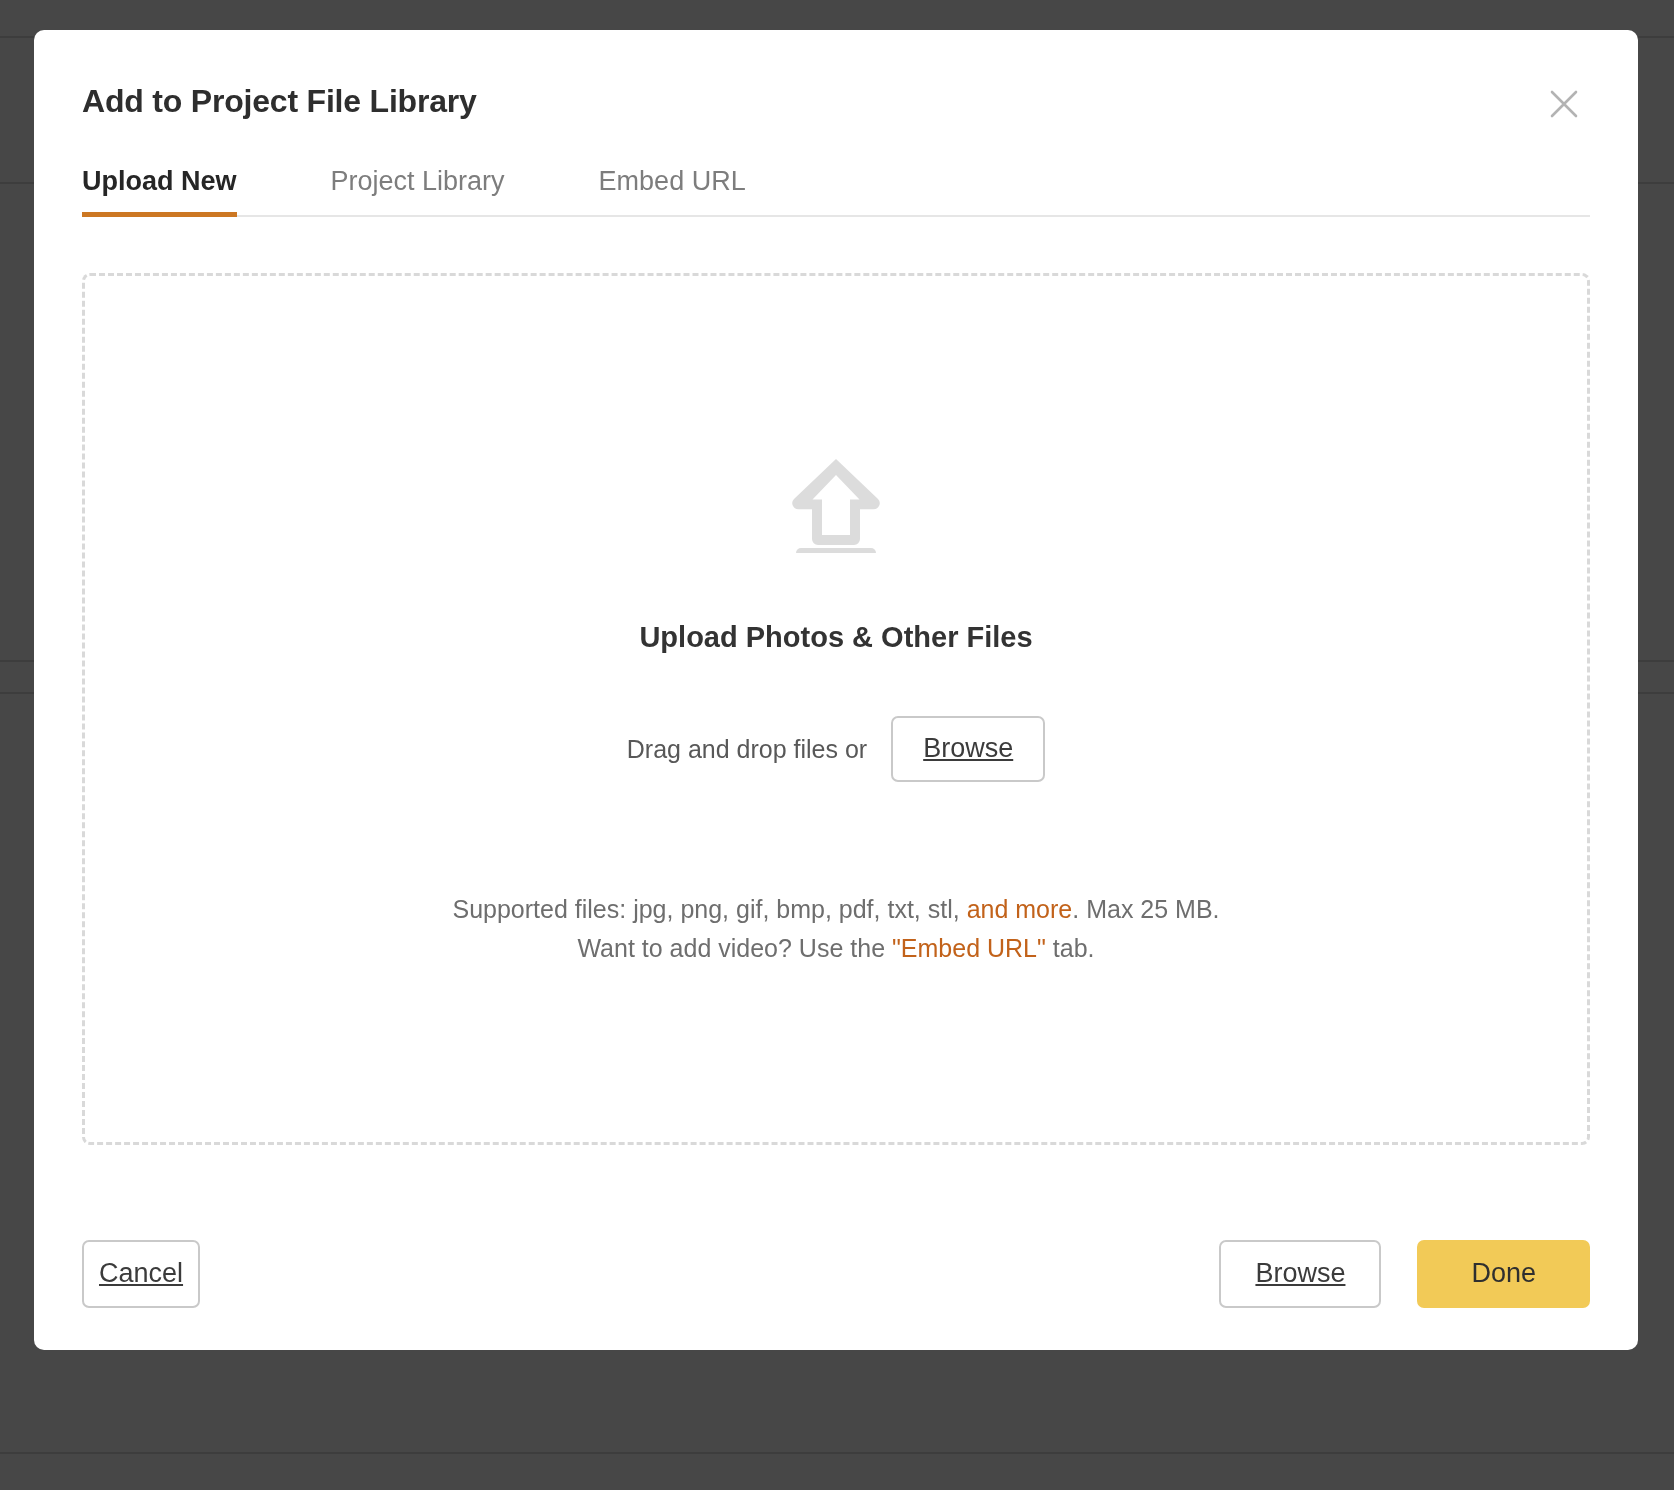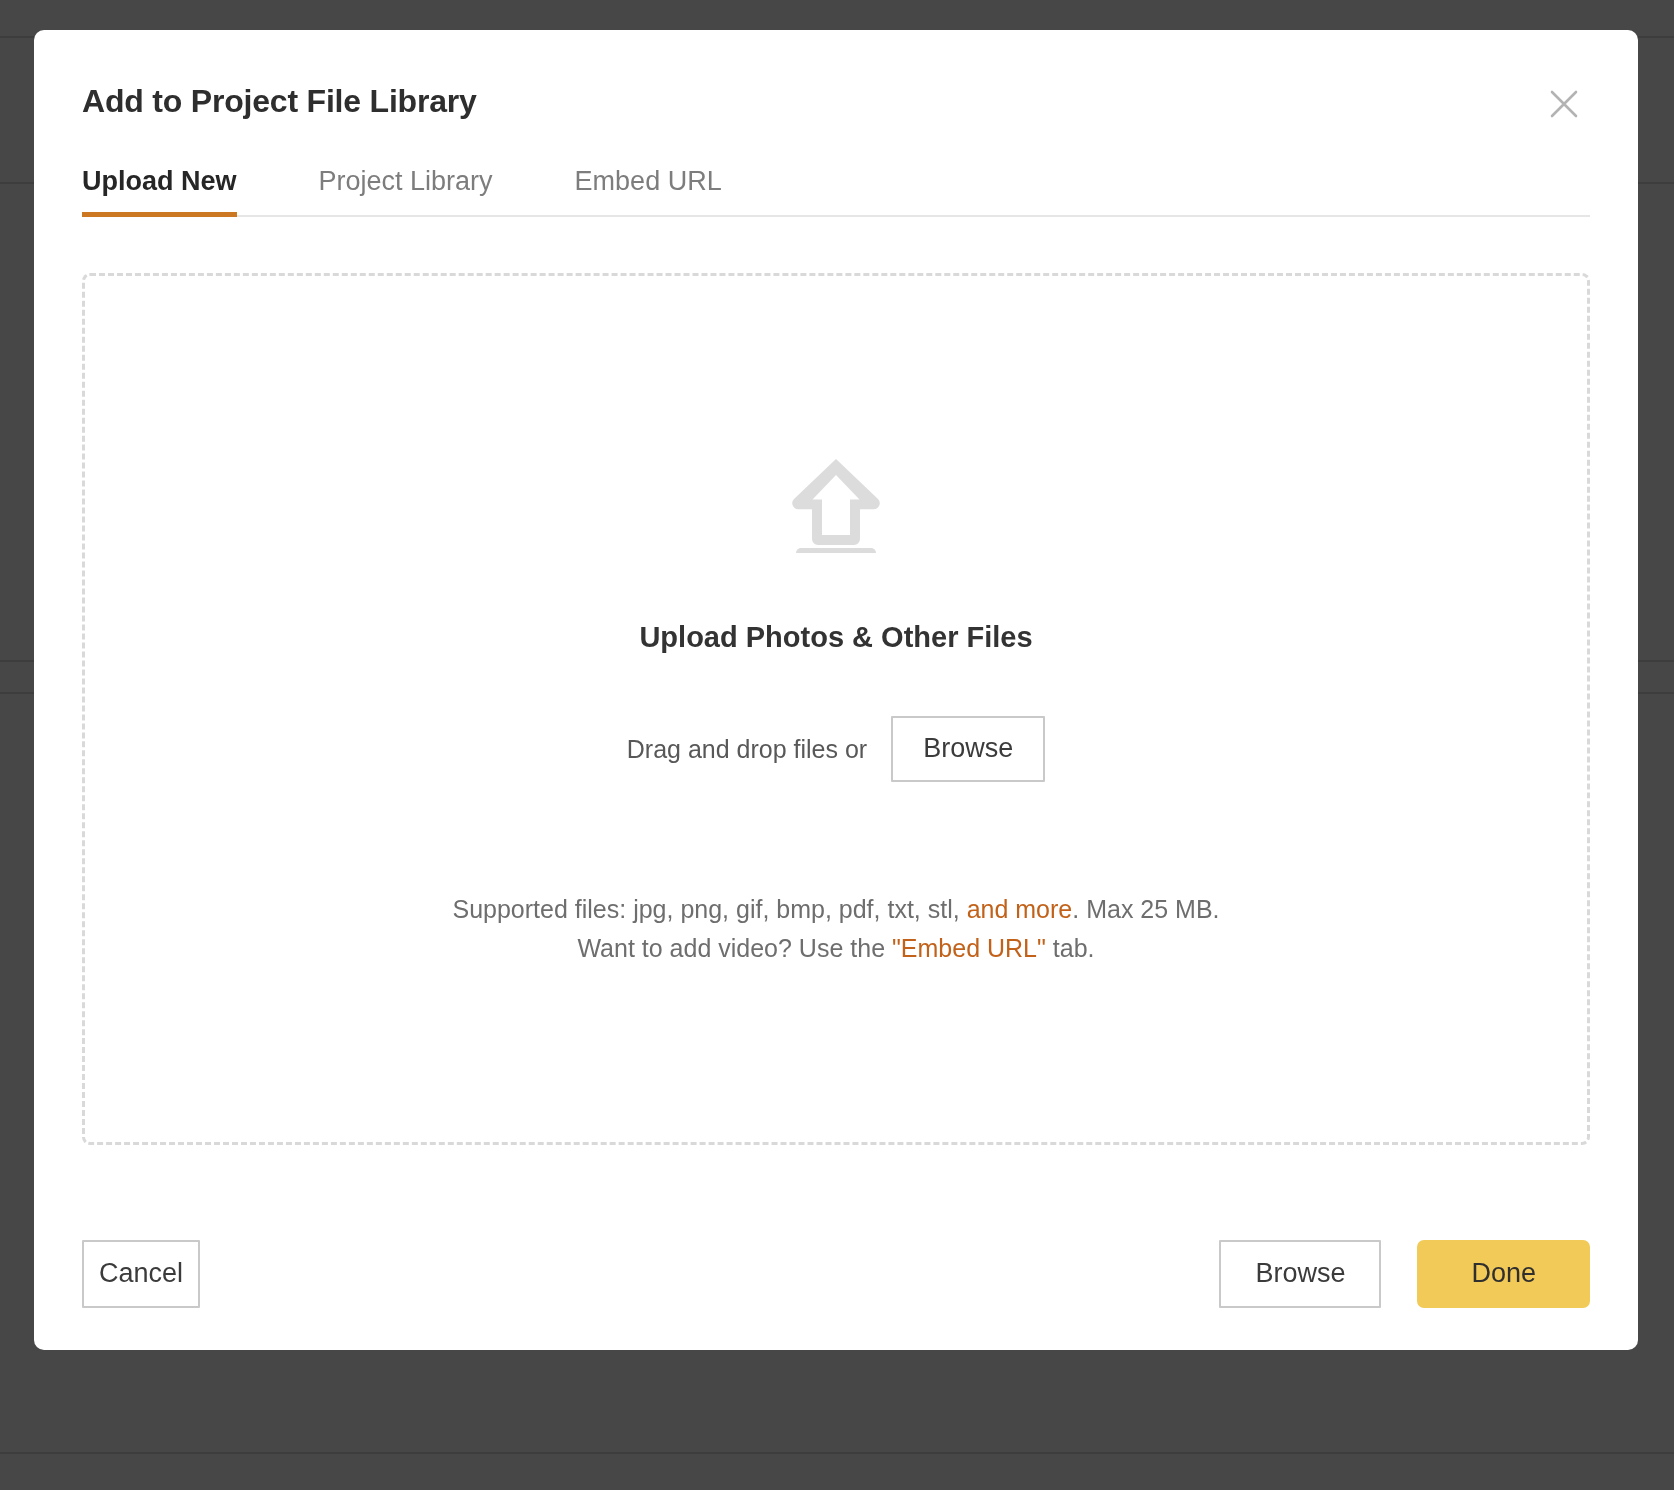--- a/index.html
+++ b/index.html
@@ -66,21 +66,21 @@
     cursor: pointer;
   }
   .close-button svg { display: block; }
 
   
   .tabs {
     margin: 46px 48px 0 48px;
     border-bottom: 2px solid #e6e6e6;
     display: flex;
     align-items: flex-start;
-    gap: 0;
+    gap: 12px;
     position: relative;
   }
   .tab {
     font-size: 27px;
     color: #7d7d7d;
     padding: 0 0 18px 0;
     margin-right: 82px;
     cursor: pointer;
     position: relative;
     white-space: nowrap;
@@ -135,25 +135,26 @@
     font-size: 25px;
     color: #585858;
   }
 
   .btn {
     font-family: "Liberation Sans", sans-serif;
     font-size: 27px;
     color: #3b3b3b;
     background: #ffffff;
     border: 2px solid #c9c9c9;
-    border-radius: 1px;
+    border-radius: 7px;
     padding: 16px 30px;
     cursor: pointer;
     line-height: 1.1;
     box-sizing: border-box;
+    text-decoration: underline;
   }
 
   .supported {
     margin-top: 108px;
     text-align: center;
     font-size: 25px;
     color: #6e6e6e;
     line-height: 1.55;
   }
   .supported .link {

